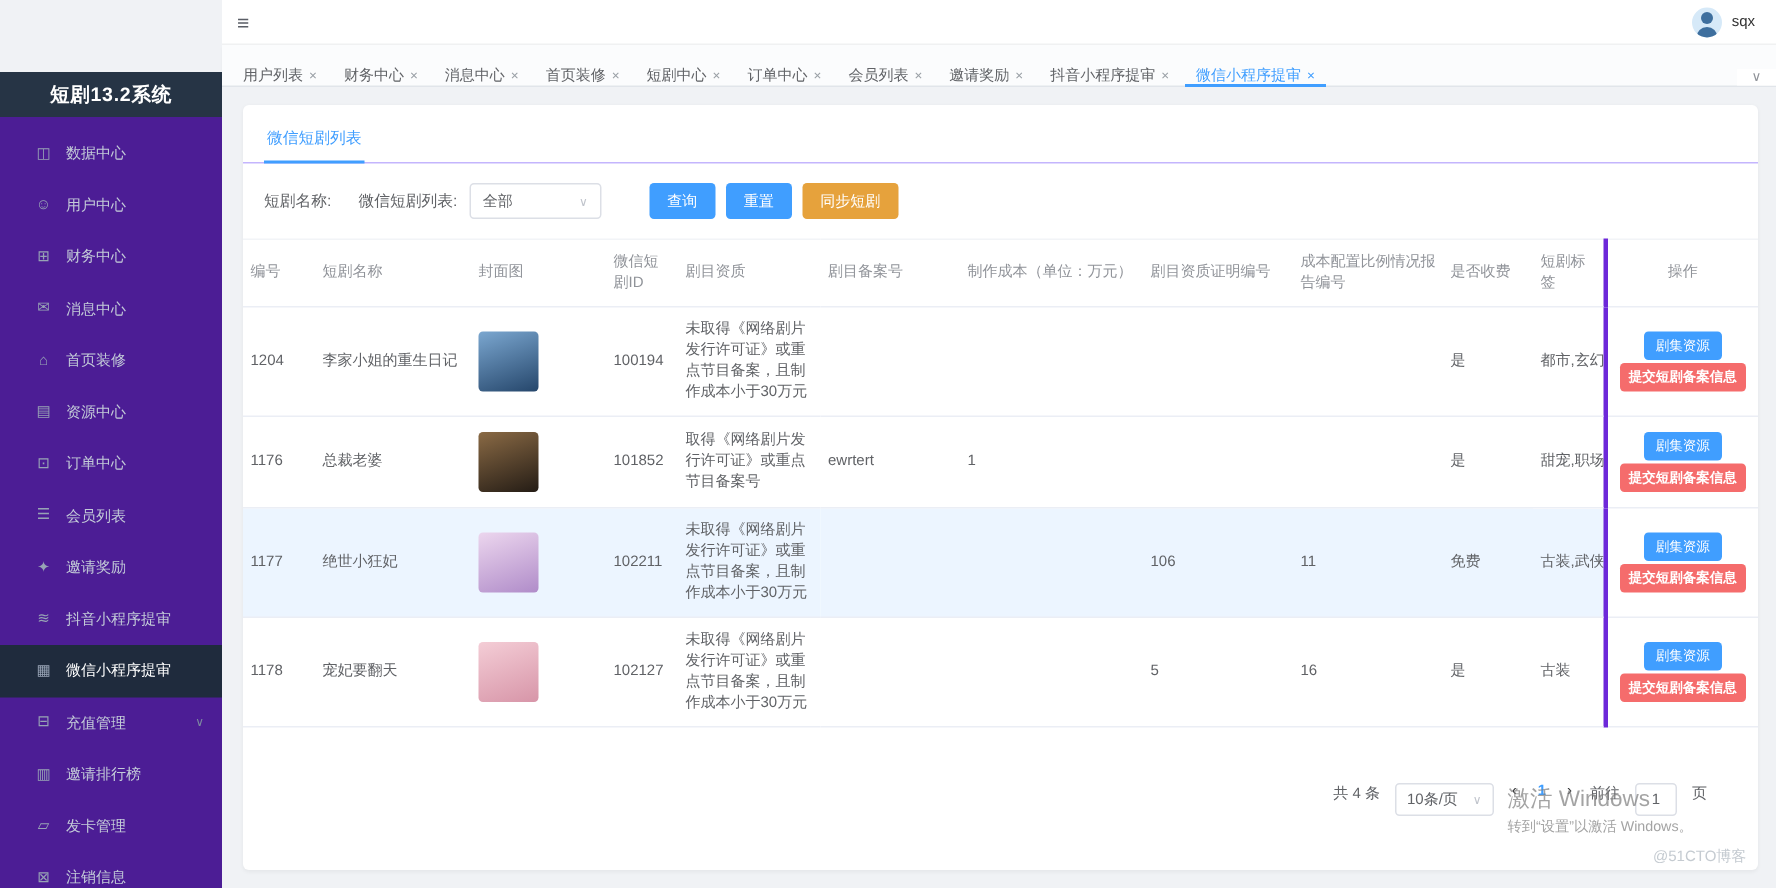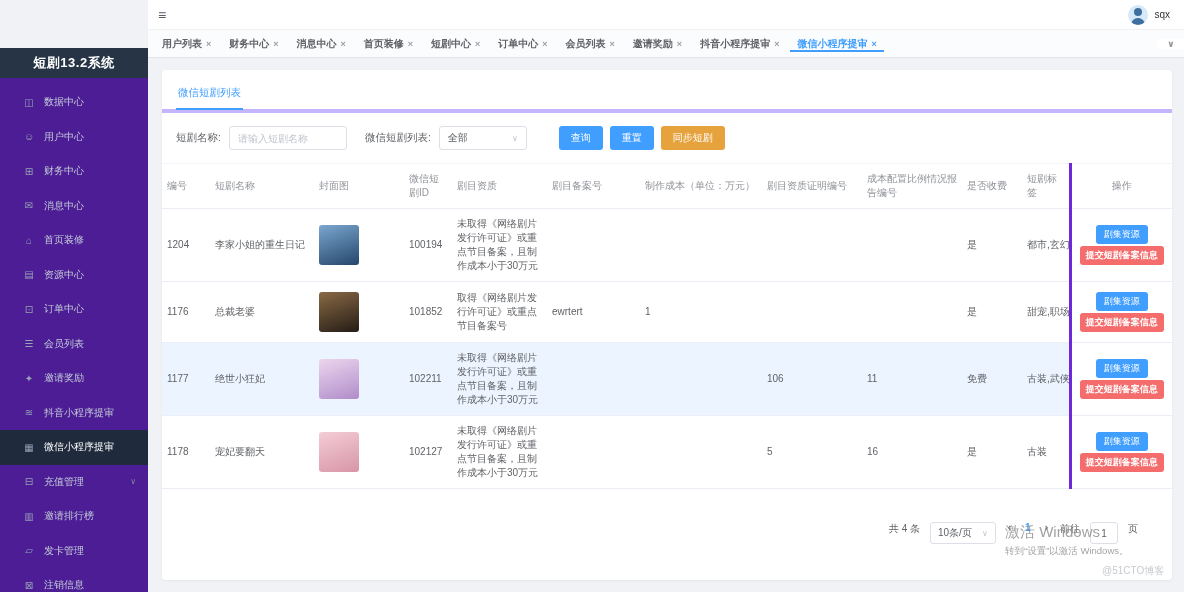--- a/index.html
+++ b/index.html
@@ -26,37 +26,37 @@
   .user { margin-left:auto; display:flex; align-items:center; gap:6px; cursor:pointer; }
   .avatar { width:20px; height:20px; border-radius:50%; background:#d6e9f8;
             position:relative; overflow:hidden; }
   .avatar::before { content:""; position:absolute; top:3px; left:6px; width:8px; height:8px;
             border-radius:50%; background:#3e6f9e; }
   .avatar::after { content:""; position:absolute; bottom:-2px; left:3px; width:14px; height:9px;
             border-radius:7px 7px 0 0; background:#3e6f9e; }
   .username { font-size:10px; color:#333; }
 
   .tabbar { height:28px; background:#fbfcfd; border-bottom:1px solid #e1e5ea;
-            display:flex; align-items:center; padding-left:5px;
-            box-shadow:0 1px 2px rgba(0,0,0,.03);font-weight:bold; }
+            display:flex; align-items:flex-end; padding-left:5px;
+            box-shadow:0 1px 2px rgba(0,0,0,.03); }
   .tab { position:relative; display:flex; align-items:center; gap:4px; padding:0 9px;
          font-size:10px; color:#606266; cursor:pointer; white-space:nowrap; }
   .tab .x { font-size:9px; color:#9aa0a6; }
   .tab.active { color:#409eff; }
   .tab.active .x { color:#409eff; }
   .tab.active::after { content:""; position:absolute; left:2px; right:2px; bottom:-1px;
          height:2px; background:#409eff; }
   .tab-dropdown { margin-left:auto; width:26px; display:flex; align-items:center;
          justify-content:center; color:#909399; font-size:9px; background:#fff; cursor:pointer; }
 
   .content { flex:1; background:#f0f2f5; padding:12px 12px 12px 14px; }
   .card { background:#fff; border-radius:4px; height:510px; position:relative;
           box-shadow:0 1px 3px rgba(0,0,0,.05); overflow:hidden; }
 
-  .card-tab-row { padding:12px 14px 0; border-bottom:4px solid #c4b5fd; }
+  .card-tab-row { padding:12px 14px 0; border-bottom:1px solid #c4b5fd; }
   .card-tab { display:inline-block; padding:0 2px 8px; font-size:10.5px; color:#409eff;
               border-bottom:2px solid #409eff; margin-bottom:-1px; cursor:pointer; }
 
   .filters { display:flex; align-items:center; margin:13px 14px; font-size:10.5px; color:#606266; }
   .f-input { width:118px; height:24px; border:1px solid #dcdfe6; border-radius:3px;
              margin-left:8px; padding:0 8px; font-size:10px; color:#606266; outline:none;
              font-family:inherit; }
   .f-input::placeholder { color:#c0c4cc; }
   .f-label2 { margin-left:18px; }
   .f-select { width:88px; height:24px; border:1px solid #dcdfe6; border-radius:3px;
@@ -243,21 +243,20 @@
 
     <div class="content">
       <div class="card">
 
         <div class="card-tab-row">
           <span class="card-tab">微信短剧列表</span>
         </div>
 
         <div class="filters">
           <span>短剧名称:</span>
-          <input class="f-input" placeholder="请输入短剧名称" style="">
           <span class="f-label2">微信短剧列表:</span>
           <div class="f-select">
             <span>全部</span>
             <span class="chev">∨</span>
           </div>
           <div class="btns">
             <button class="btn primary">查询</button>
             <button class="btn primary">重置</button>
             <button class="btn warn">同步短剧</button>
           </div>

